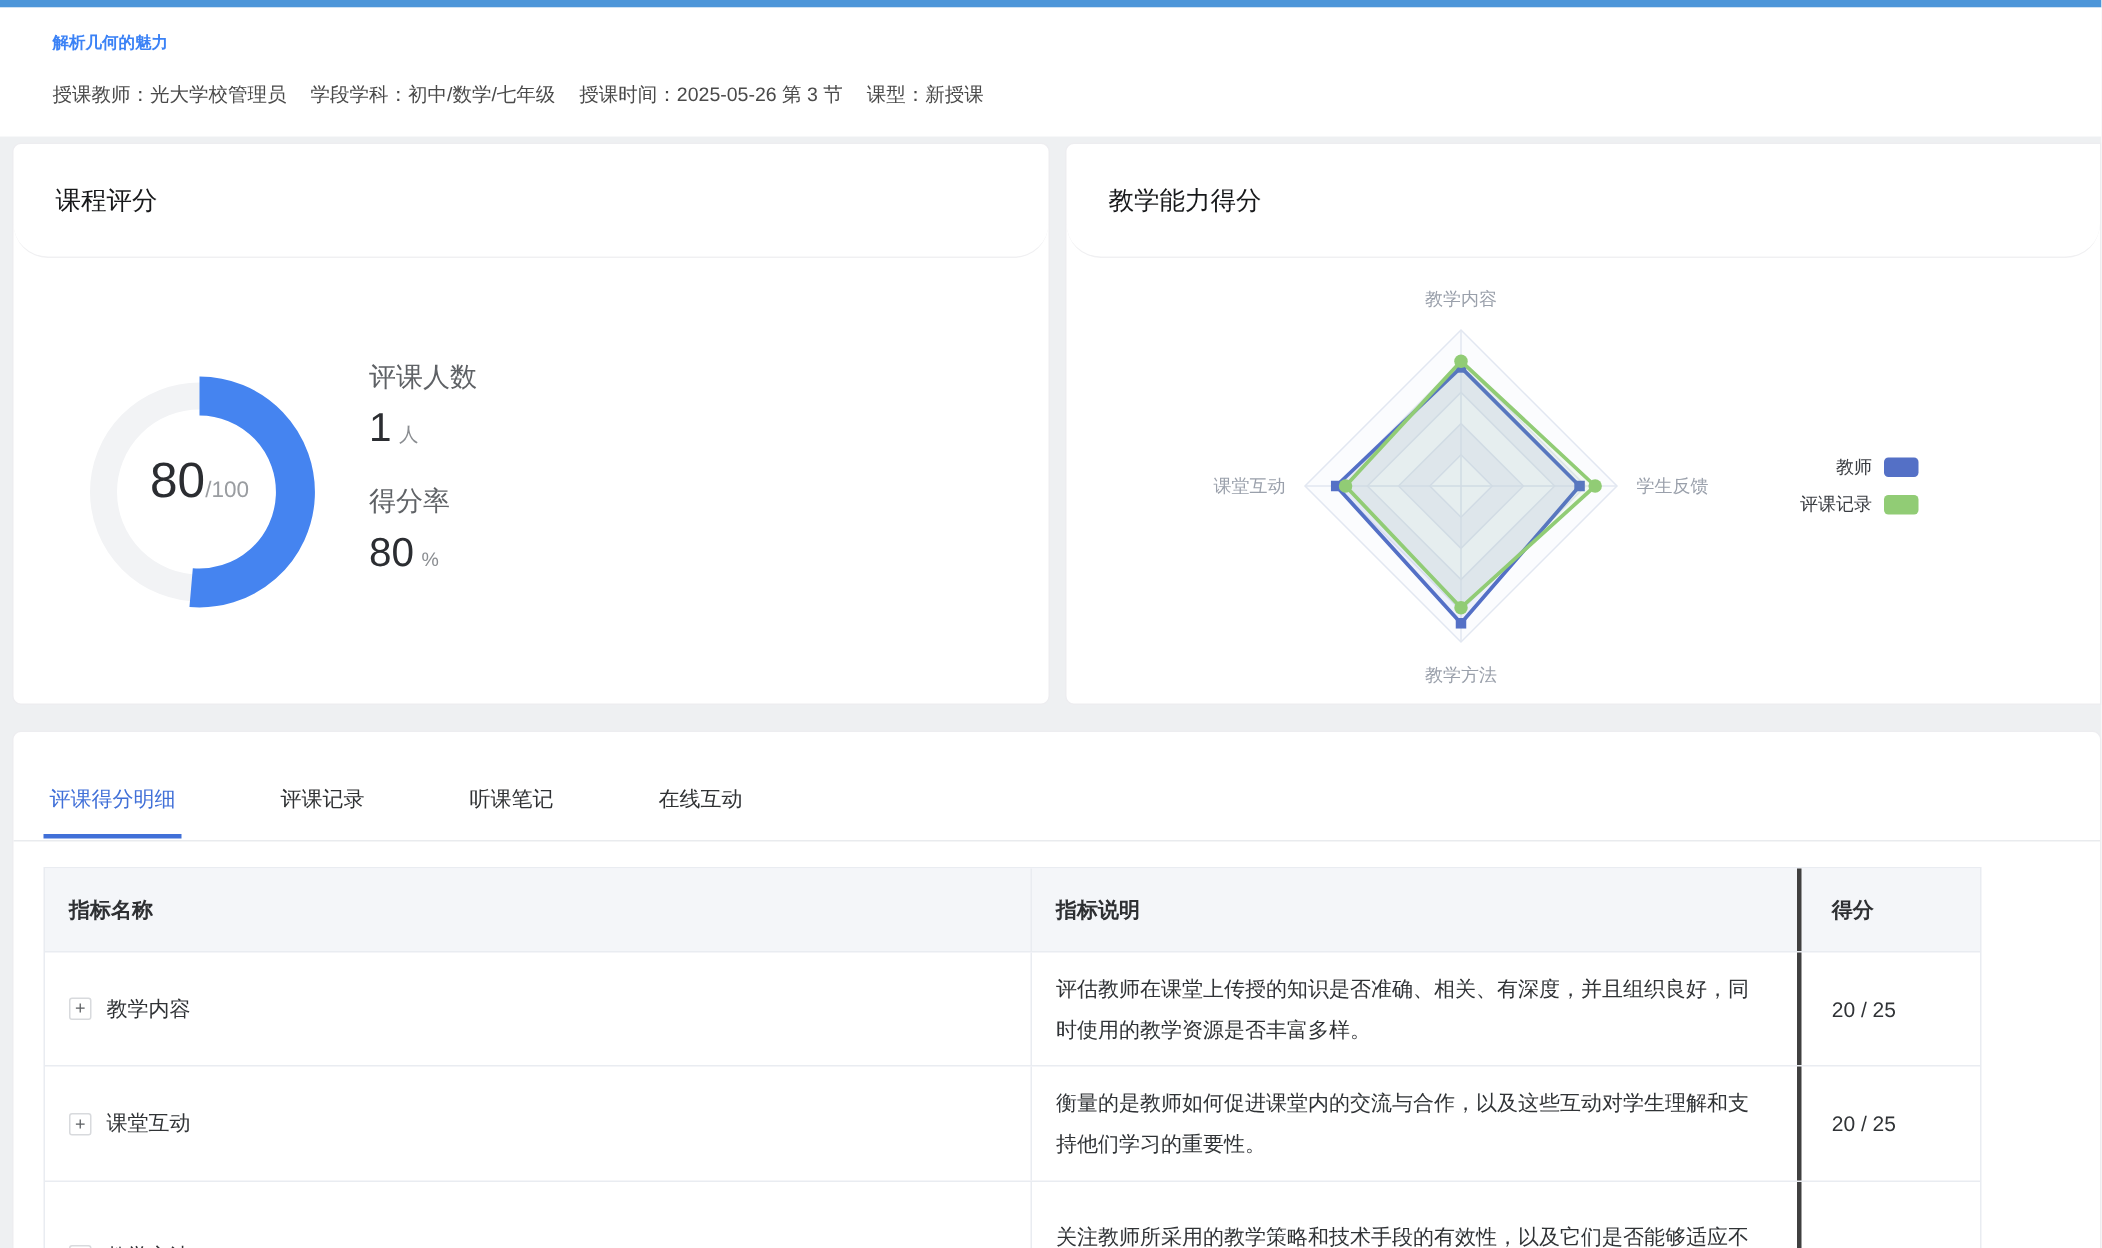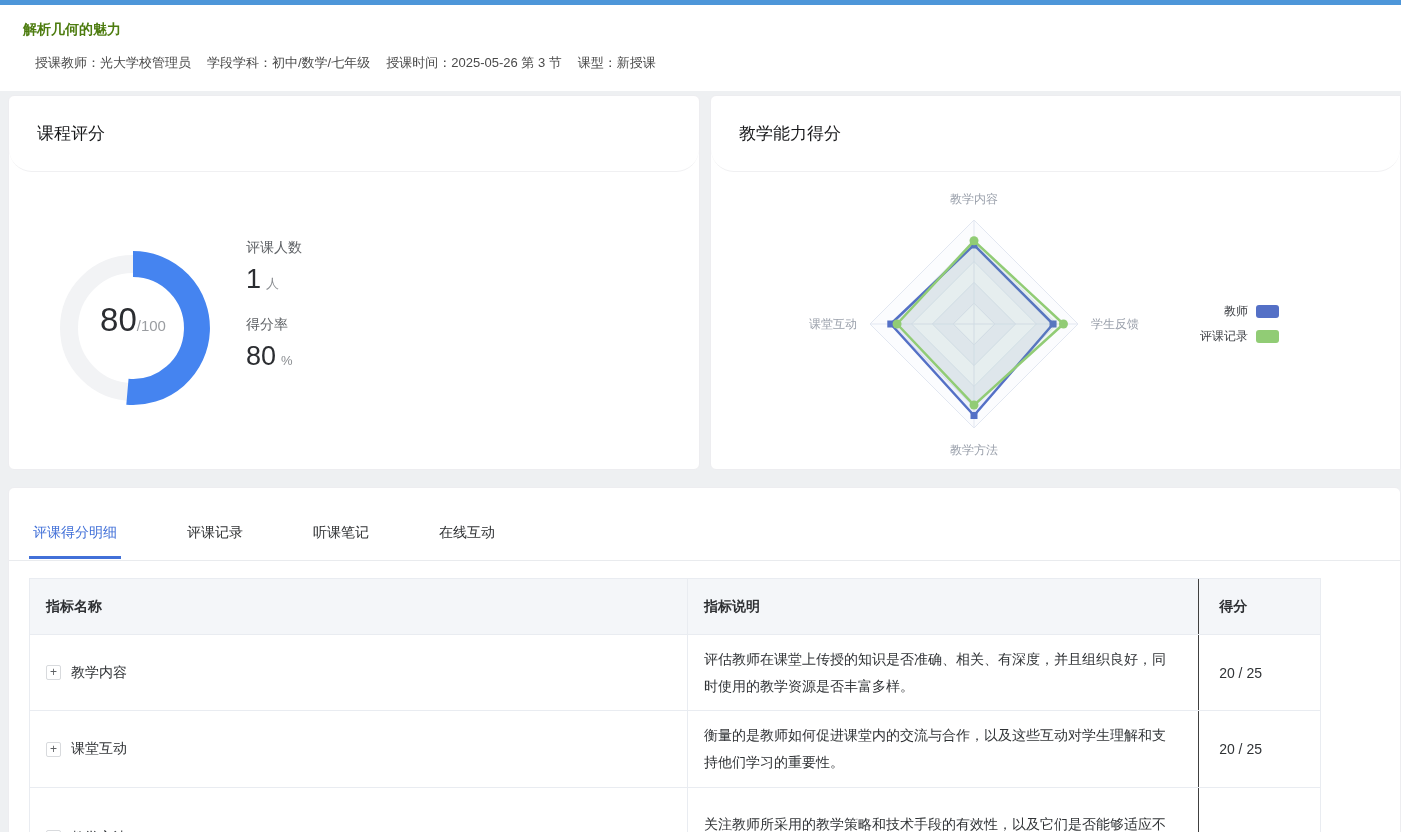--- a/index.html
+++ b/index.html
@@ -5,55 +5,55 @@
   * { box-sizing: border-box; }
   html,body { margin:0; padding:0; }
   body {
     width:1401px; height:832px; overflow:hidden; position:relative;
     background:#eef0f2;
     font-family:"Liberation Sans","DejaVu Sans",sans-serif;
     color:#303133;
   }
   .topbar { position:absolute; left:0; top:0; width:1401px; height:5px; background:#4D96D9; }
   .page-header { position:absolute; left:0; top:5px; width:1401px; height:86px; background:#fff; }
-  .page-title { position:absolute; left:23px; top:12px; margin:0; font-size:14px; font-weight:700; color:#4d7c0f; line-height:24px; }
+  .page-title { position:absolute; left:35px; top:12px; margin:0; font-size:11px; font-weight:700; color:#3b82f6; line-height:24px; }
   .meta-row { position:absolute; left:35px; top:49px; display:flex; gap:16px; font-size:13px; color:#4a4a4a; white-space:nowrap; }
 
   .card { position:absolute; background:#fff; border:1px solid #ededf0; border-radius:6px; }
   .card-score { left:8px; top:95px; width:692px; height:375px; }
   .card-radar { left:710px; top:95px; width:691px; height:375px; border-top-right-radius:0; border-bottom-right-radius:0; }
   .card-table { left:8px; top:487px; width:1393px; height:420px; border-bottom-right-radius:0; border-bottom-left-radius:0; }
   .card-title { height:76px; border-bottom:1px solid #f0f0f2; display:flex; align-items:center; padding-left:28px; font-size:17px; color:#17181a;border-radius:23px; }
 
   .donut-wrap { position:absolute; left:39px; top:147px; width:170px; height:170px; }
   .donut-label { position:absolute; inset:0; display:flex; align-items:baseline; justify-content:center; padding-top:58px; }
   .donut-score { font-size:33px; color:#2b2d31; }
   .donut-suffix { font-size:15px; color:#9a9da1; }
   .stats { position:absolute; left:237px; top:143px; }
-  .stat-label { font-size:14px; color:#5f6266; margin-bottom:7px; }
+  .stat-label { font-size:18px; color:#5f6266; margin-bottom:7px; }
   .stat-value-row { margin-bottom:21px; }
   .stat-value { font-size:27px; color:#2b2d31; }
   .stat-unit { font-size:13px; color:#8a8d91; margin-left:5px; }
 
   .radar-svg { position:absolute; left:0; top:77px; }
   .legend { position:absolute; top:203px; right:121px; }
   .legend-item { display:flex; align-items:center; justify-content:flex-end; height:25px; font-size:12px; color:#3a3d42; cursor:pointer; }
   .legend-pill { width:23px; height:13px; border-radius:3px; margin-left:8px; }
 
   .tabs { position:absolute; left:20px; top:36px; display:flex;gap:28px; }
   .tab { margin-right:34px; font-size:14px; color:#2f3133; line-height:16px; padding:0 4px 16px 4px; cursor:pointer; }
   .tab.active { color:#4170D8; border-bottom:3px solid #4170D8; }
   .tabs-divider { position:absolute; left:0; top:72px; width:100%; height:1px; background:#e9ebee; }
 
   .table { position:absolute; left:20px; top:90px; width:1292px; border:1px solid #e9ecf1; background:#fff; }
   .t-head { display:flex; background:#f4f6f9; height:55px; }
   .t-row { display:flex; border-top:1px solid #e9ecf1; background:#fff; }
   .c1 { width:658px; display:flex; align-items:center; padding-left:16px; }
   .c2 { width:512px; display:flex; align-items:center; padding:10px 24px 10px 16px; border-left:1px solid #e9ecf1; }
-  .c3 { width:122px; display:flex; align-items:center; padding-left:20px; border-left:1px solid #404040; }
+  .c3 { width:122px; display:flex; align-items:center; padding-left:20px; border-left:3px solid #404040; }
   .t-head .c1,.t-head .c2,.t-head .c3 { font-weight:700; font-size:14px; color:#2e3033; padding-top:0; padding-bottom:0;font-family:Liberation Mono, monospace; }
   .t-row .c1 { font-size:14px; color:#303336; }
   .t-row .c2 { font-size:14px; color:#303336; line-height:27px; }
   .t-row .c3 { font-size:14px; color:#303336; }
   .expand { width:15px; height:15px; border:1px solid #d8dadd; border-radius:2px; background:#fff; color:#5d6063;
             font-size:12px; line-height:13px; text-align:center; margin-right:10px; cursor:pointer; flex:0 0 auto; }
 </style>
 </head>
 <body>
 

